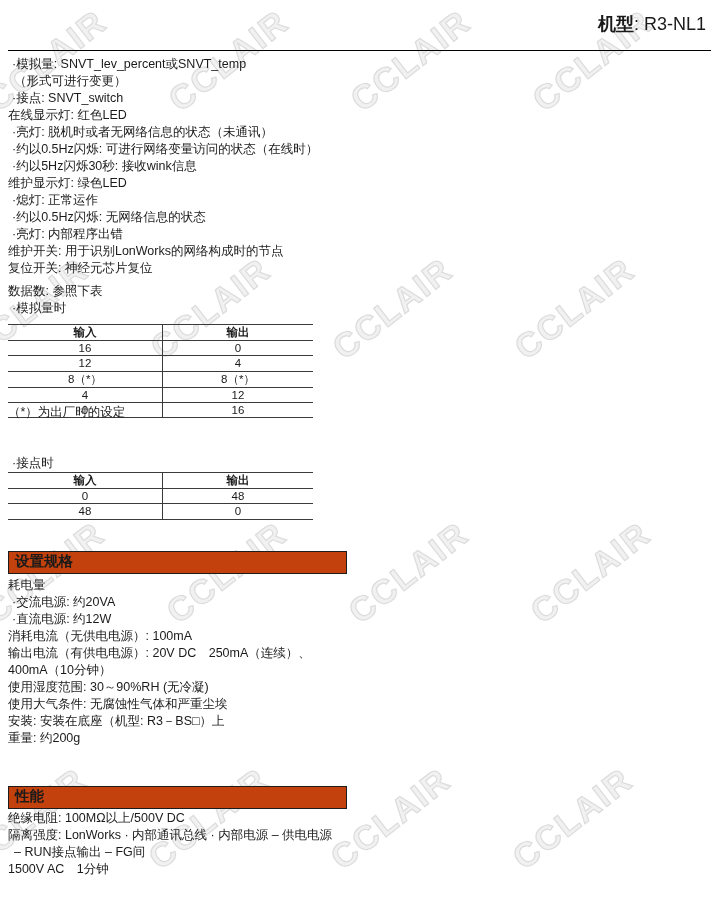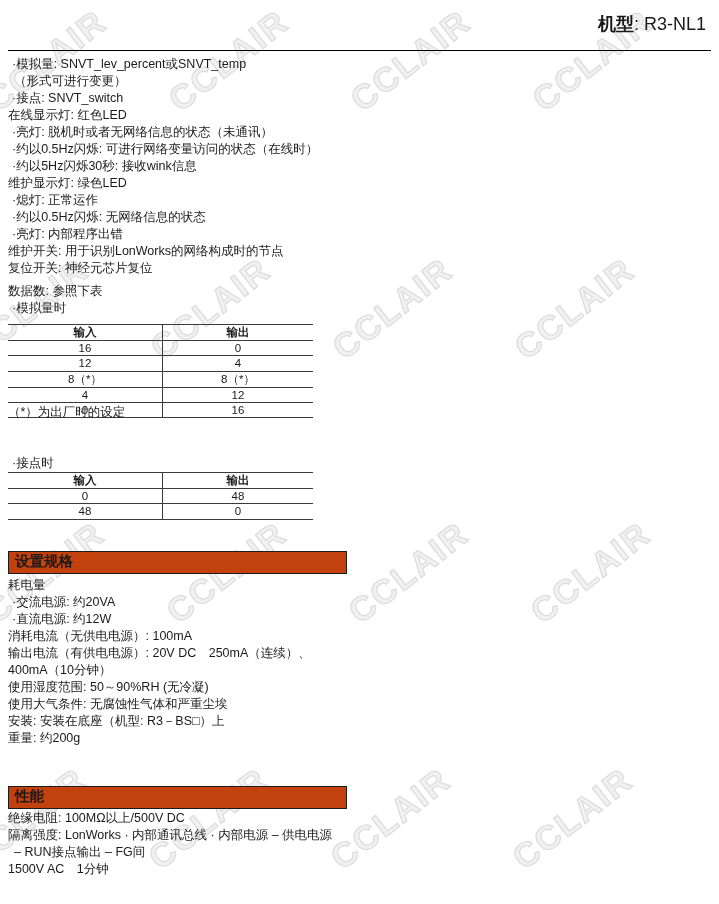--- a/index.html
+++ b/index.html
@@ -193,21 +193,21 @@
     </div>
 
     <div class="section-bar" id="settings-bar">设置规格</div>
     <div class="block" id="block-settings">
       <div class="ln">耗电量</div>
       <div class="ln bullet">·交流电源: 约20VA</div>
       <div class="ln bullet">·直流电源: 约12W</div>
       <div class="ln">消耗电流（无供电电源）: 100mA</div>
       <div class="ln">输出电流（有供电电源）: 20V DC　250mA（连续）、</div>
       <div class="ln">400mA（10分钟）</div>
-      <div class="ln">使用湿度范围: 50～90%RH (无冷凝)</div>
+      <div class="ln">使用湿度范围: 30～90%RH (无冷凝)</div>
       <div class="ln">使用大气条件: 无腐蚀性气体和严重尘埃</div>
       <div class="ln">安装: 安装在底座（机型: R3－BS□）上</div>
       <div class="ln">重量: 约200g</div>
     </div>
 
     <div class="section-bar" id="performance-bar">性能</div>
     <div class="block" id="block-performance">
       <div class="ln">绝缘电阻: 100MΩ以上/500V DC</div>
       <div class="ln">隔离强度: LonWorks · 内部通讯总线 · 内部电源 – 供电电源</div>
       <div class="ln cont">– RUN接点输出 – FG间</div>

